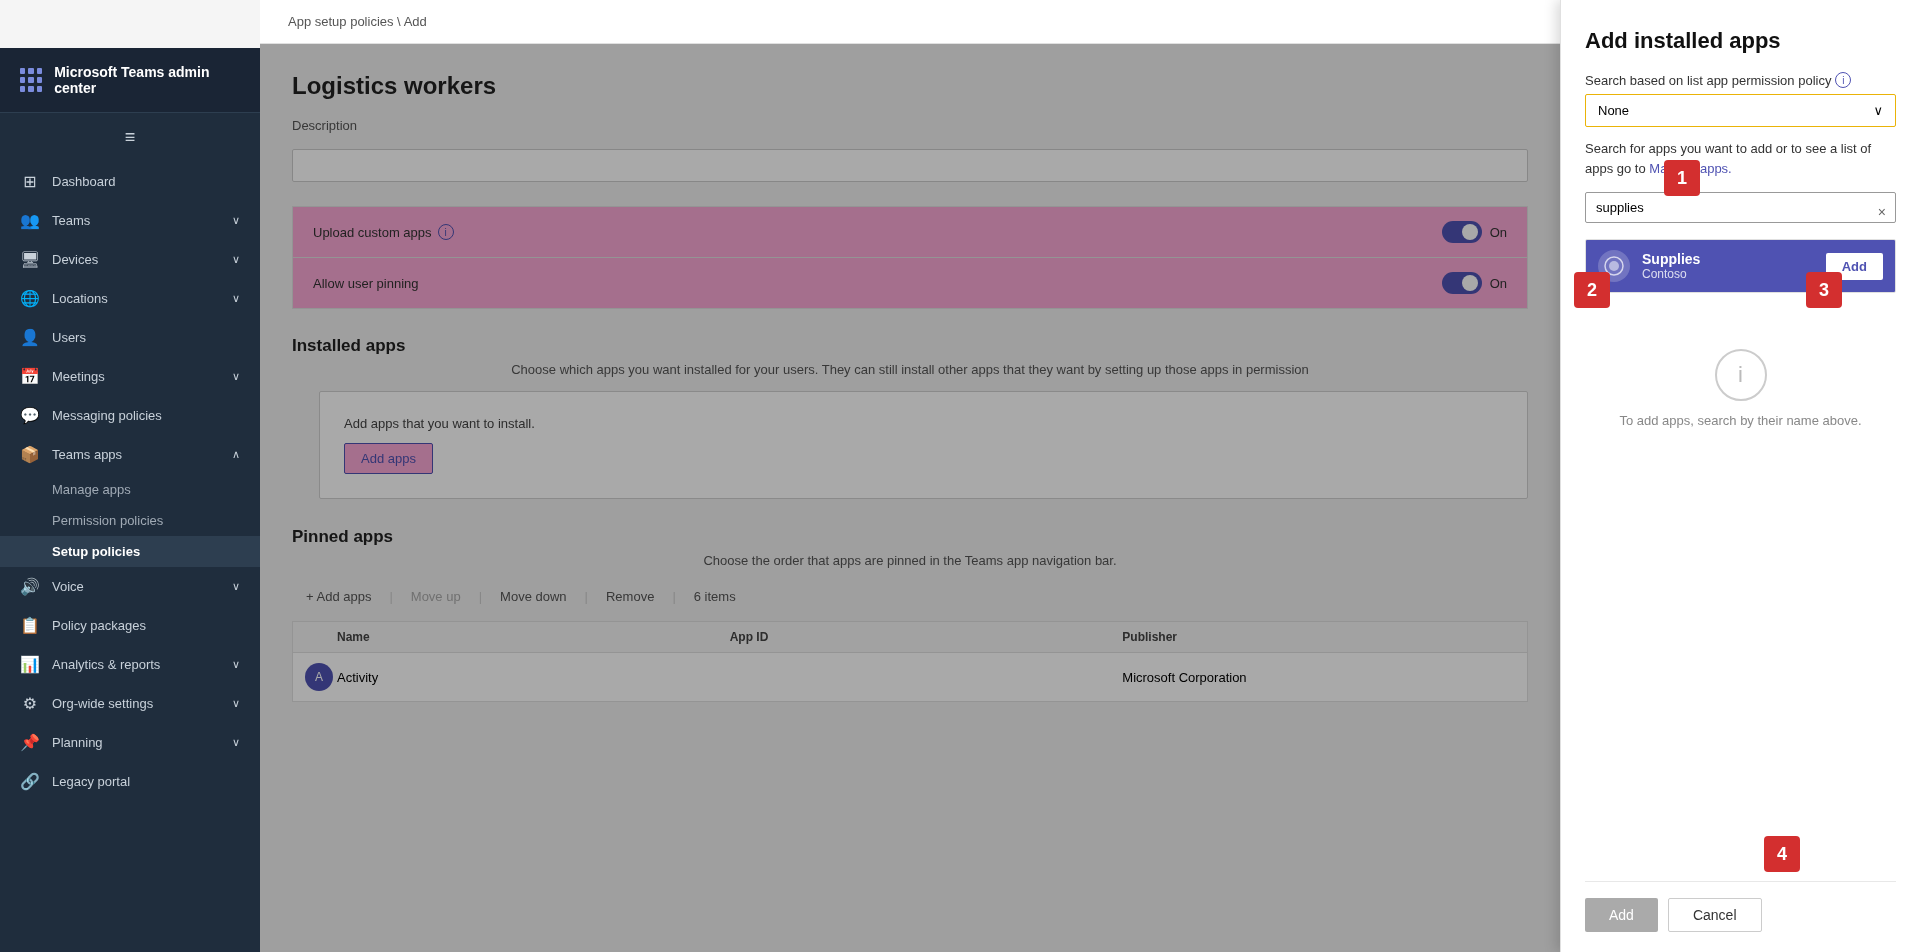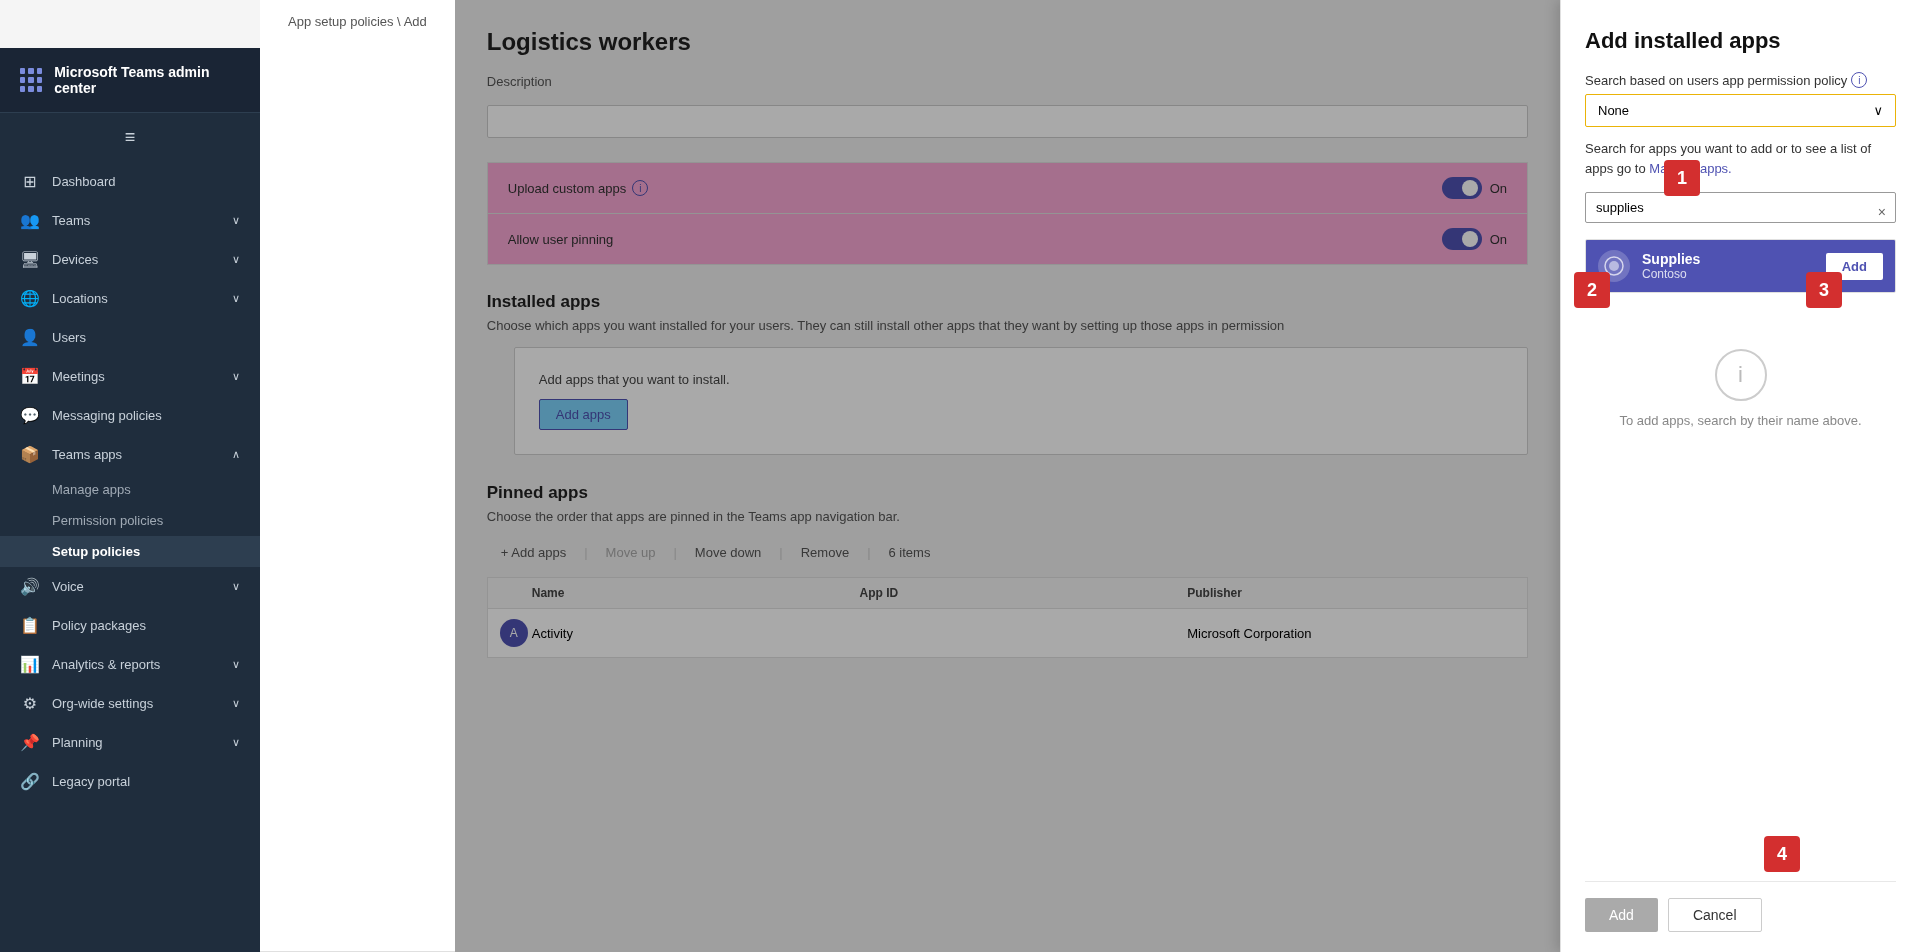--- a/index.html
+++ b/index.html
@@ -56,21 +56,21 @@
       display: flex; align-items: center;
       padding: 8px 20px 8px 52px;
       cursor: pointer; font-size: 13px; color: #a0aab5;
     }
     .nav-sub-item.active { color: #fff; background: #2d3e50; font-weight: 600; }
 
     
     .main-content {
       flex: 1;
       display: flex;
-      flex-direction: row;
+      flex-direction: column;
       overflow: hidden;
       position: relative;
     }
     .breadcrumb {
       padding: 14px 28px;
       font-size: 13px;
       color: #555;
       background: #fff;
       border-bottom: 1px solid #e0e0e0;
     }
@@ -98,29 +98,29 @@
     .toggle {
       width: 40px; height: 22px; border-radius: 11px;
       background: #4f52b2; cursor: pointer; position: relative;
     }
     .toggle::after {
       content: ''; position: absolute; top: 3px; right: 4px;
       width: 16px; height: 16px; border-radius: 50%; background: #fff;
     }
     .toggle-label { font-size: 13px; color: #333; }
     .section-title { font-size: 17px; font-weight: 700; color: #222; margin: 28px 0 6px; }
-    .section-desc { font-size: 13px; color: #555; margin-bottom: 14px; }
+    .section-desc { font-size: 13px; color: #555; margin-bottom: 14px; text-align: center; }
     .installed-apps-box {
       background: #fff; border: 1px solid #d0d0d0; border-radius: 2px;
       padding: 24px; display: flex; flex-direction: column; align-items: flex-start;
       gap: 12px; margin-bottom: 24px; margin-left: 27px;
     }
     .installed-apps-box p { font-size: 13px; color: #444; }
     .add-apps-btn {
-      border: 1px solid #4f52b2; color: #4f52b2; background: #7dd3fc;
+      border: 1px solid #4f52b2; color: #4f52b2; background: #f9a8d4;
       padding: 7px 16px; border-radius: 2px; cursor: pointer; font-size: 13px; text-align: right;
     }
     .pinned-toolbar {
       display: flex; align-items: center; gap: 0;
       margin-bottom: 10px; font-size: 13px;
     }
     .pinned-toolbar-btn {
       display: flex; align-items: center; gap: 5px;
       padding: 7px 14px; background: none; border: none; cursor: pointer; color: #555; font-size: 13px;
     }
@@ -419,21 +419,21 @@
       <span></span>
       <span>Microsoft Corporation</span>
     </div>
   </div>
 </div>
 
 <div class="right-panel">
   <h2 class="panel-title">Add installed apps</h2>
 
   <p class="panel-label">
-    <span>Search based on users app permission policy</span>
+    <span>Search based on list app permission policy</span>
     <span class="info-circle">i</span>
   </p>
 
   <div class="panel-dropdown">
     <span>None</span>
     <span>∨</span>
   </div>
 
   <p class="panel-desc">
     <span>Search for apps you want to add or to see a list of apps go to</span>

